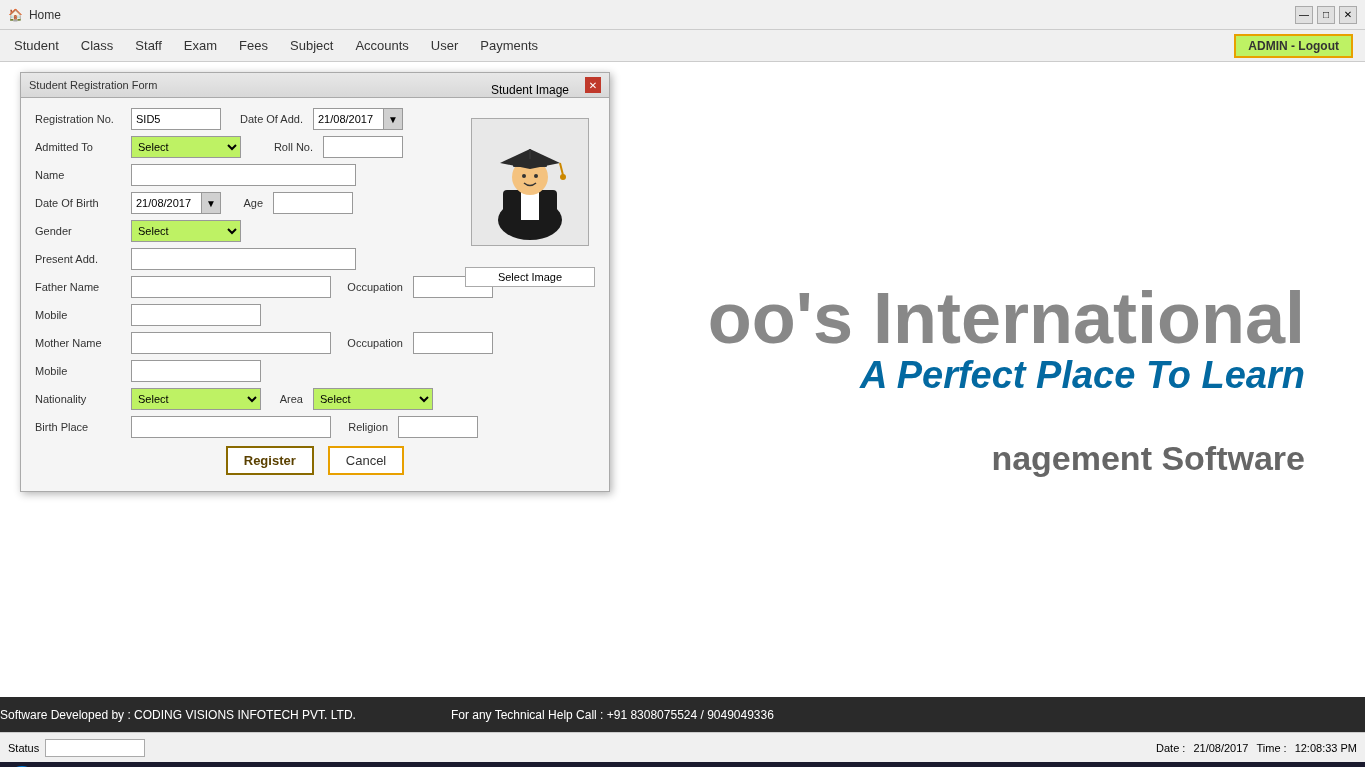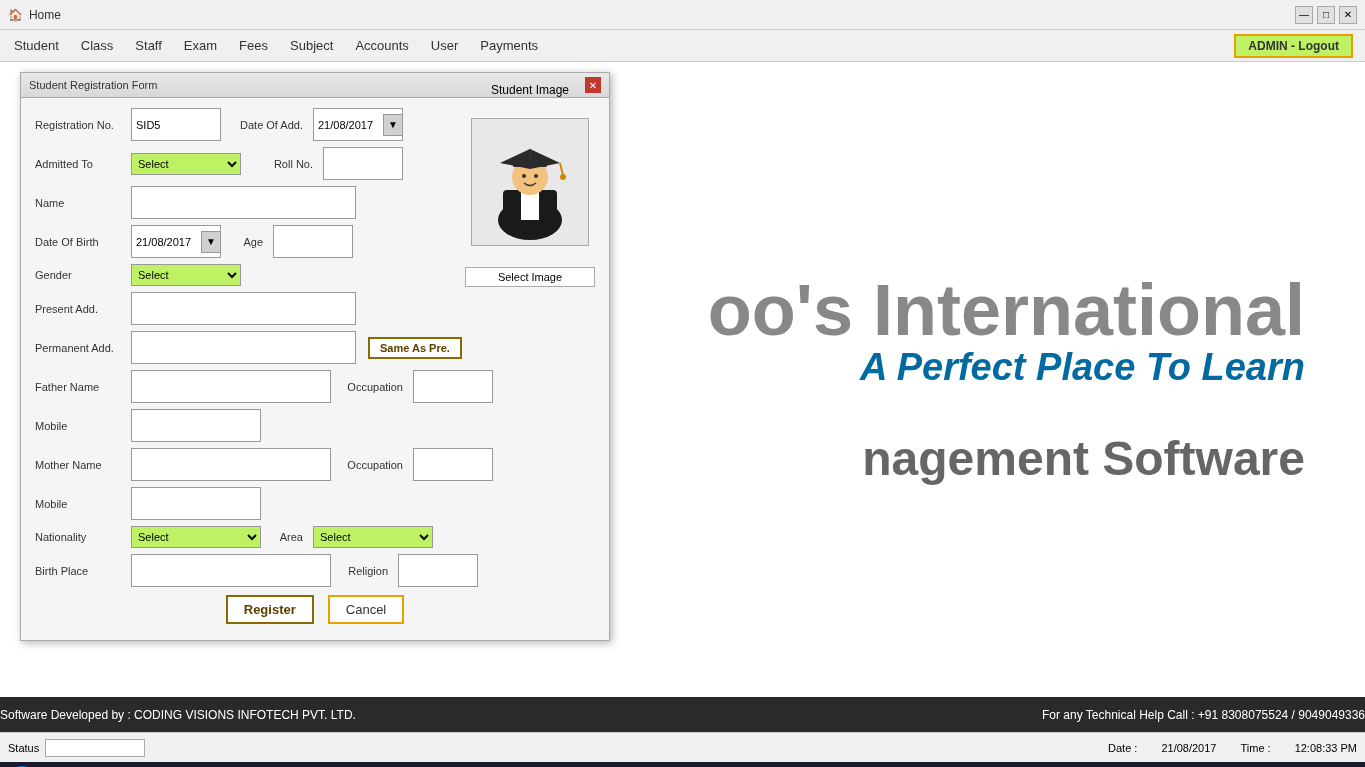--- a/index.html
+++ b/index.html
@@ -74,21 +74,21 @@
       color: #888;
       line-height: 1;
     }
     .bg-subtitle {
       font-size: 38px;
       color: #0369a1;
       font-style: italic;
       font-weight: bold;
     }
     .bg-subtitle2 {
-      font-size: 48px;
+      font-size: 34px;
       color: #666;
       font-weight: bold;
       margin-top: 12px;
     }
 
     
     .dialog {
       position: absolute;
       top: 10px;
       left: 20px;
@@ -128,21 +128,21 @@
       gap: 6px;
     }
     .form-label {
       font-size: 11px;
       color: #333;
       min-width: 90px;
       text-align: left;
     }
     .form-input {
       border: 1px solid #999;
-      height: 33px;
+      height: 22px;
       padding: 2px 4px;
       font-size: 11px;
       background: white;
     }
     .form-select {
       border: 1px solid #999;
       height: 22px;
       padding: 1px 2px;
       font-size: 11px;
       background: #bef264;
@@ -244,21 +244,21 @@
     .status-input {
       width: 100px;
       height: 18px;
       border: 1px solid #aaa;
       background: white;
     }
     .status-right {
       margin-left: auto;
       display: flex;
       align-items: center;
-      gap: 24px;
+      gap: 8px;
     }
 
     
     .taskbar {
       background: #1a1a2e;
       height: 40px;
       display: flex;
       align-items: center;
       padding: 0 6px;
       gap: 8px;
@@ -270,21 +270,21 @@
       display: flex; align-items: center; justify-content: center;
       color: white; font-size: 14px;
     }
 
     
     .footer-bar {
       background: #2a2a2a;
       height: 35px;
       display: flex;
       align-items: center;
-      justify-content: space-between;
+      justify-content: flex-start;
       color: #fff;
       font-size: 12px;
       gap: 95px;
     }
   </style>
 </head>
 <body>
 
 <div class="title-bar">
   <div class="title-bar-left">
@@ -397,25 +397,20 @@
         <select class="form-select" style="width:110px">
           <option>Select</option>
         </select>
       </div>
 
       <div class="form-row">
         <span class="form-label">Present Add.</span>
         <input class="form-input" style="width: 225px;" value="">
       </div>
 
-      <div class="form-row">
-        <span class="form-label">Permanent Add.</span>
-        <input class="form-input" style="width: 225px;" value="">
-        <button class="btn-same-as" style="margin-left:6px">Same As Pre.</button>
-      </div>
 
       <div class="form-row">
         <span class="form-label">Father Name</span>
         <input class="form-input" style="width: 200px;" value="">
         <span class="form-label" style="min-width:70px;text-align:right;padding-right:4px">Occupation</span>
         <input class="form-input" style="width: 80px;" value="">
       </div>
 
       <div class="form-row">
         <span class="form-label">Mobile</span>

